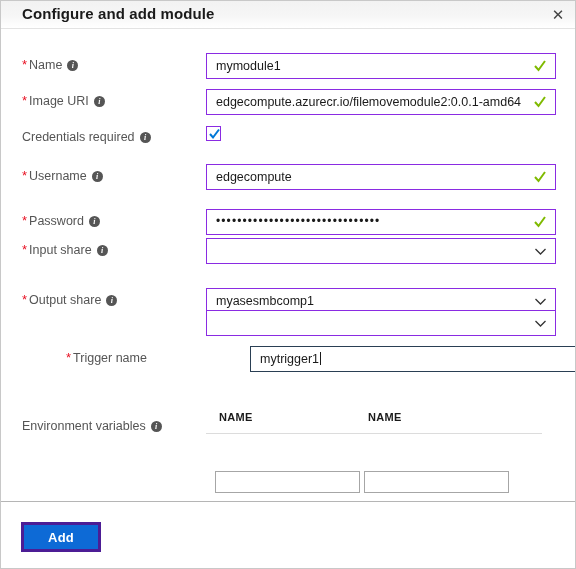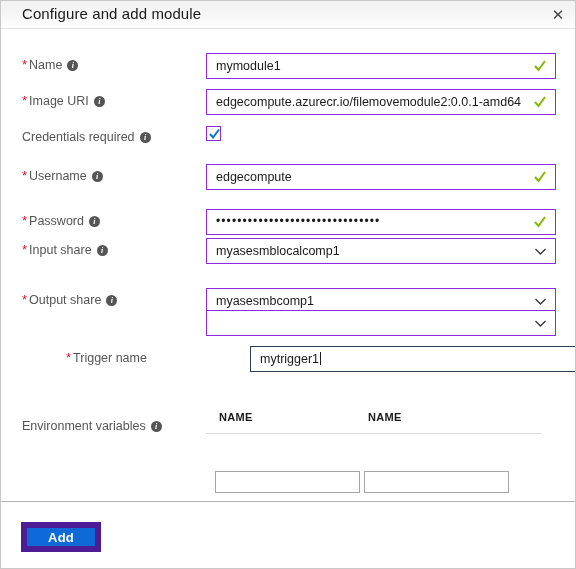--- a/index.html
+++ b/index.html
@@ -31,20 +31,21 @@
     background: linear-gradient(to bottom, #f2f2f2 0%, #f6f6f6 55%, #ffffff 100%);
     border-bottom: 1px solid #e3e3e3;
   }
   #header-title {
     position: absolute;
     left: 21px;
     top: 4px;
     font-size: 15px;
     color: #1a1a1a;
     letter-spacing: .1px;
+    font-weight: bold;
   }
   #close-btn {
     position: absolute;
     right: 6px;
     top: 3px;
     width: 22px;
     height: 22px;
     line-height: 22px;
     text-align: center;
     font-size: 15px;
@@ -218,21 +219,21 @@
     height: 1px;
     background: #b5b5b5;
   }
   #add-wrap {
     position: absolute;
     left: 20px;
     top: 521px;
     width: 80px;
     height: 30px;
     box-sizing: border-box;
-    border: 6px solid #4c1d95;
+    border: 3px solid #4c1d95;
   }
   #add-button {
     position: absolute;
     left: 0; top: 0;
     width: 100%;
     height: 100%;
     box-sizing: border-box;
     background: #0d6ad6;
     border: none;
     color: #ffffff;
@@ -308,21 +309,20 @@
             <svg width="14" height="18" viewBox="0 0 14 18">
               <path d="M2 9 L5.5 13 L12 4" stroke="#7fba00" stroke-width="2" fill="none"></path>
             </svg>
           </div>
       </div>
     </div>
 
     <div class="row" style="top:207px;">
       <div class="label"><span class="req">*</span><span>Input share</span><span class="info-icon">i</span></div>
       <div class="field">
-        <div class="field-text">myasesmblocalcomp1</div>
         <div class="chevron">
             <svg width="13" height="13" viewBox="0 0 13 13">
               <path d="M1.5 4 L6.5 9 L11.5 4" stroke="#333" stroke-width="1.3" fill="none"></path>
             </svg>
           </div>
       </div>
     </div>
 
     <div class="row" style="top:257px;">
       <div class="label"><span class="req">*</span><span>Output share</span><span class="info-icon">i</span></div>

